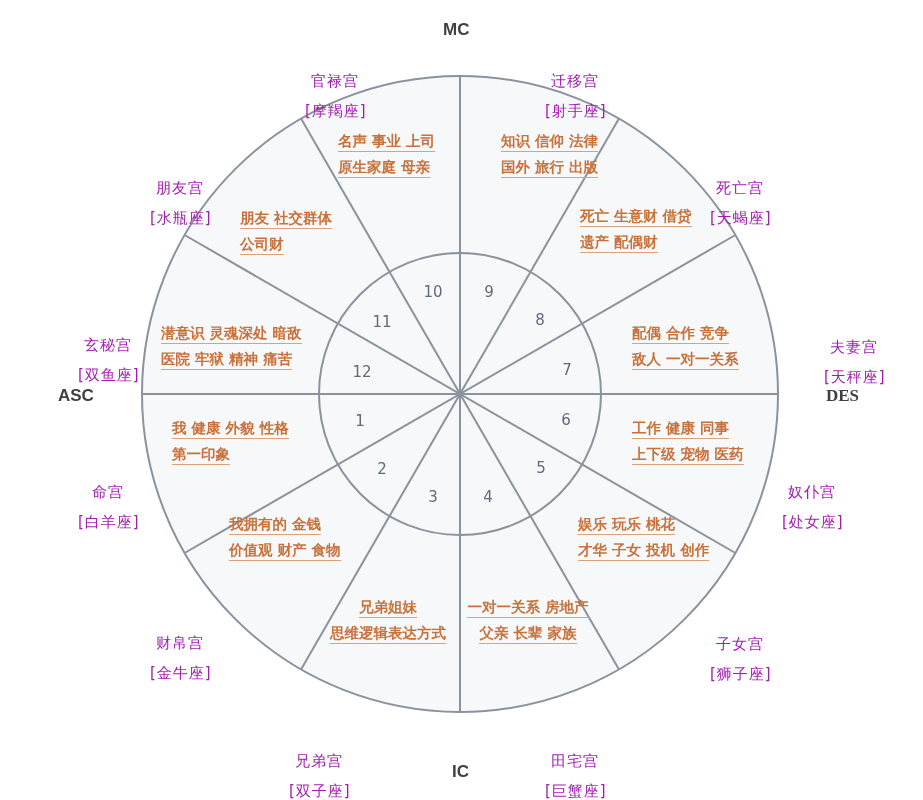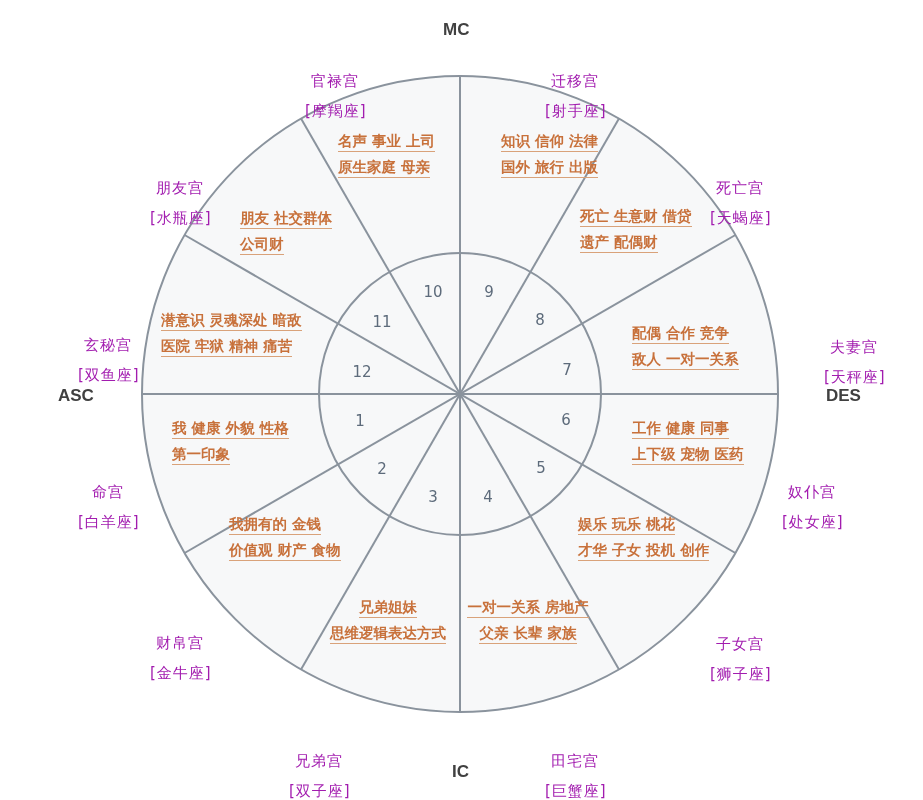--- a/index.html
+++ b/index.html
@@ -44,21 +44,21 @@
     <text class="house-num" x="489" y="292">9</text>
     <text class="house-num" x="433" y="292">10</text>
     <text class="house-num" x="382" y="322">11</text>
     <text class="house-num" x="362" y="372">12</text>
   </g>
 </svg>
 
 <div class="axis" style="left:443px; top:20px;">MC</div>
 <div class="axis" style="left:452px; top:762px;">IC</div>
 <div class="axis" style="left:58px; top:386px;">ASC</div>
-<div class="axis" style="left:826px; top:386px;">DES</div>
+<div class="axis" style="left:826px; top:386px;font-family:Liberation Serif, serif;">DES</div>
 
 <div class="label" style="left:78px; top:437px; width:60px;">
   <span>命宫</span>
   <span class="sign">[白羊座]</span>
 </div>
 <div class="label" style="left:150px; top:588px; width:60px;">
   <span>财帛宫</span>
   <span class="sign">[金牛座]</span>
 </div>
 <div class="label" style="left:289px; top:706px; width:60px;">
@@ -139,16 +139,16 @@
   <span>国外 旅行 出版</span>
 </div>
 <div class="desc" style="left:338px; top:126px;">
   <span>名声 事业 上司</span>
   <span>原生家庭 母亲</span>
 </div>
 <div class="desc" style="left:240px; top:203px;">
   <span>朋友 社交群体</span>
   <span>公司财</span>
 </div>
-<div class="desc" style="left:161px; top:305px;">
+<div class="desc" style="left:161px; top:318px;">
   <span>潜意识 灵魂深处 暗敌</span>
   <span>医院 牢狱 精神 痛苦</span>
 </div>
 
 </body></html>

